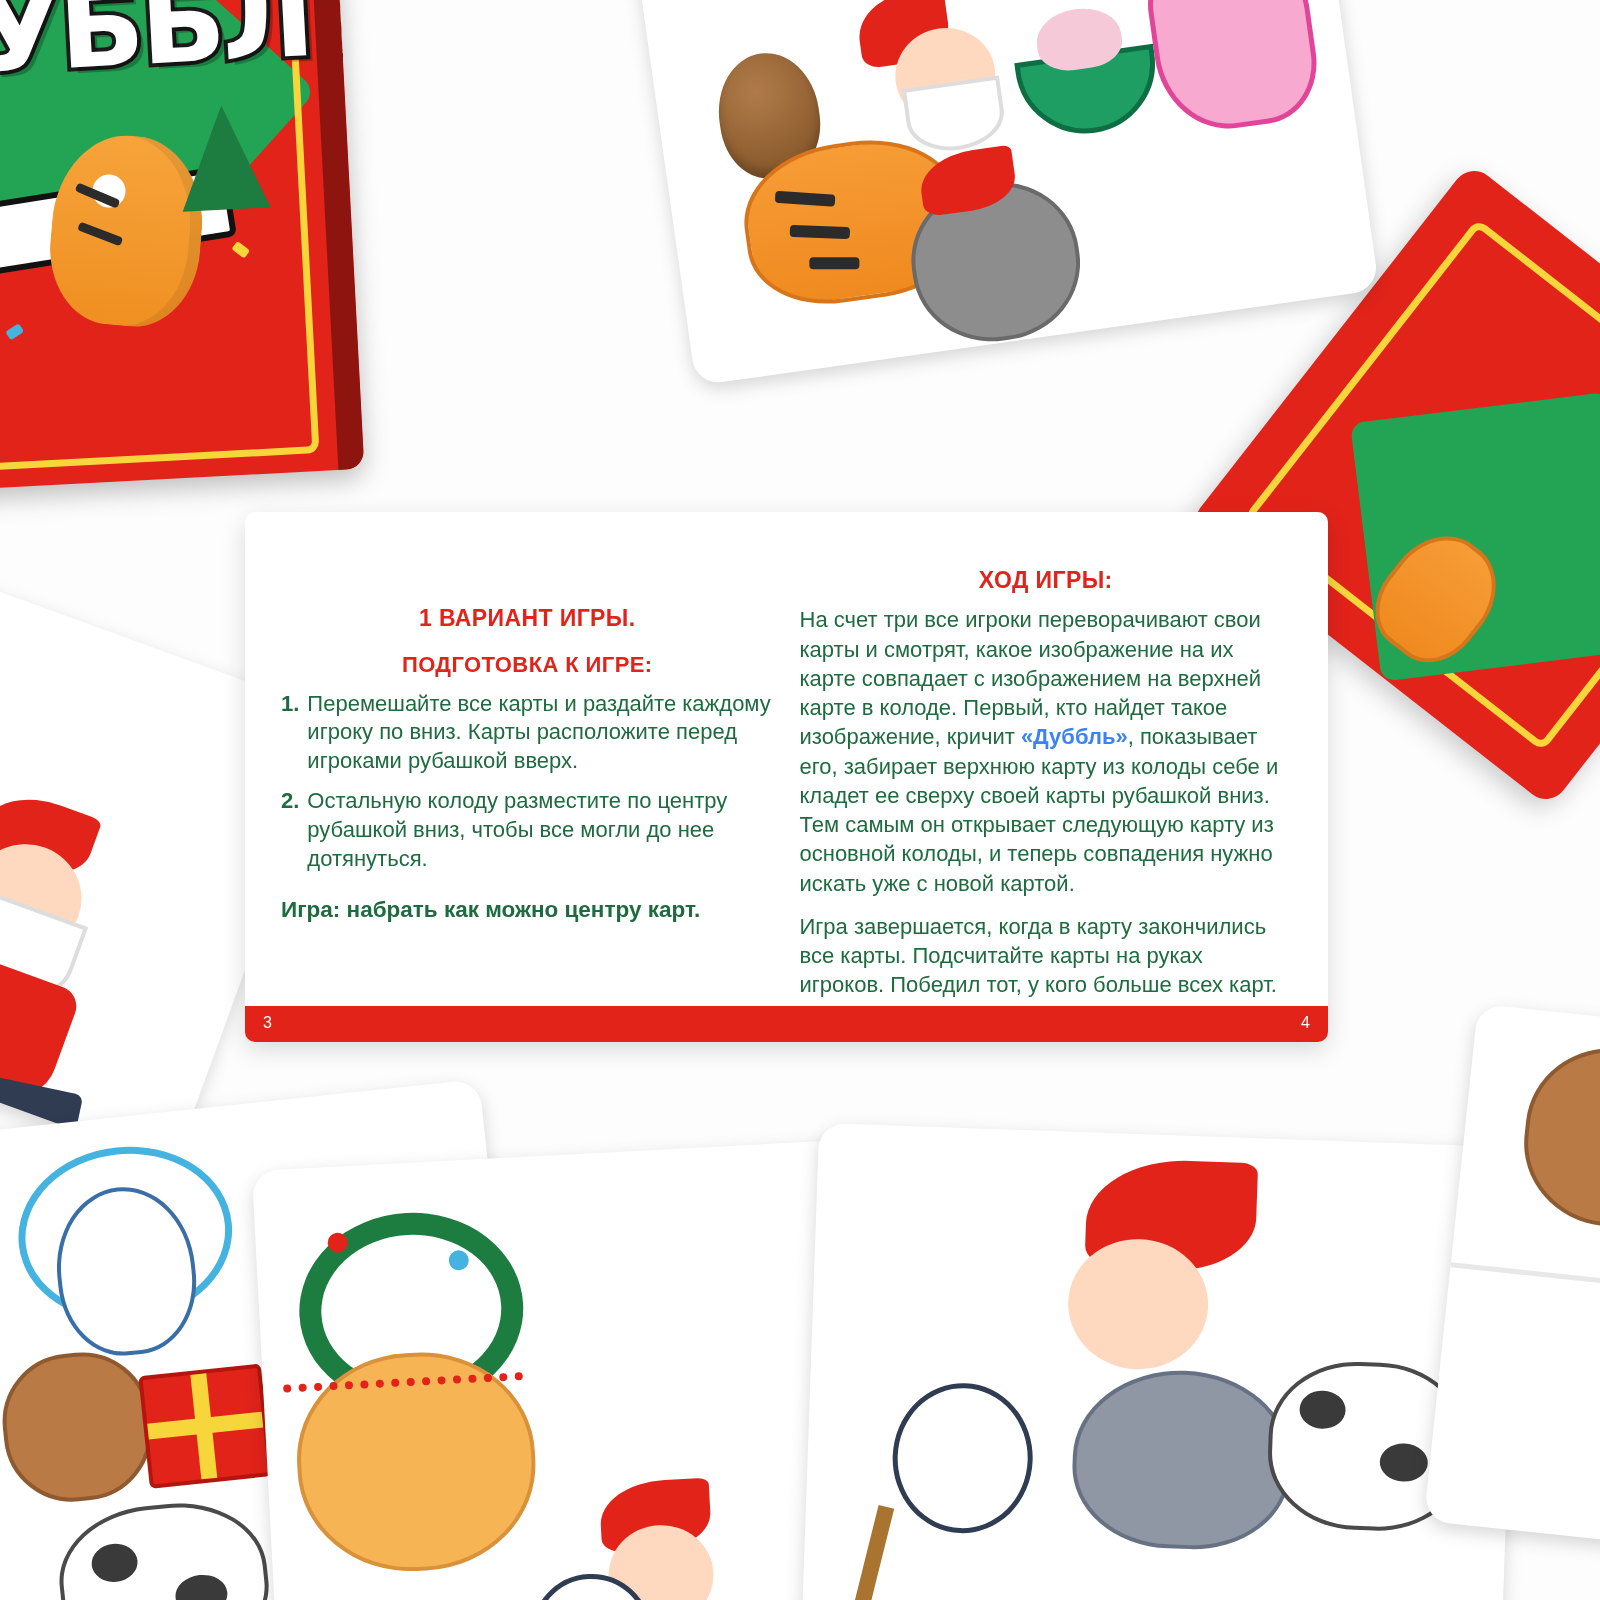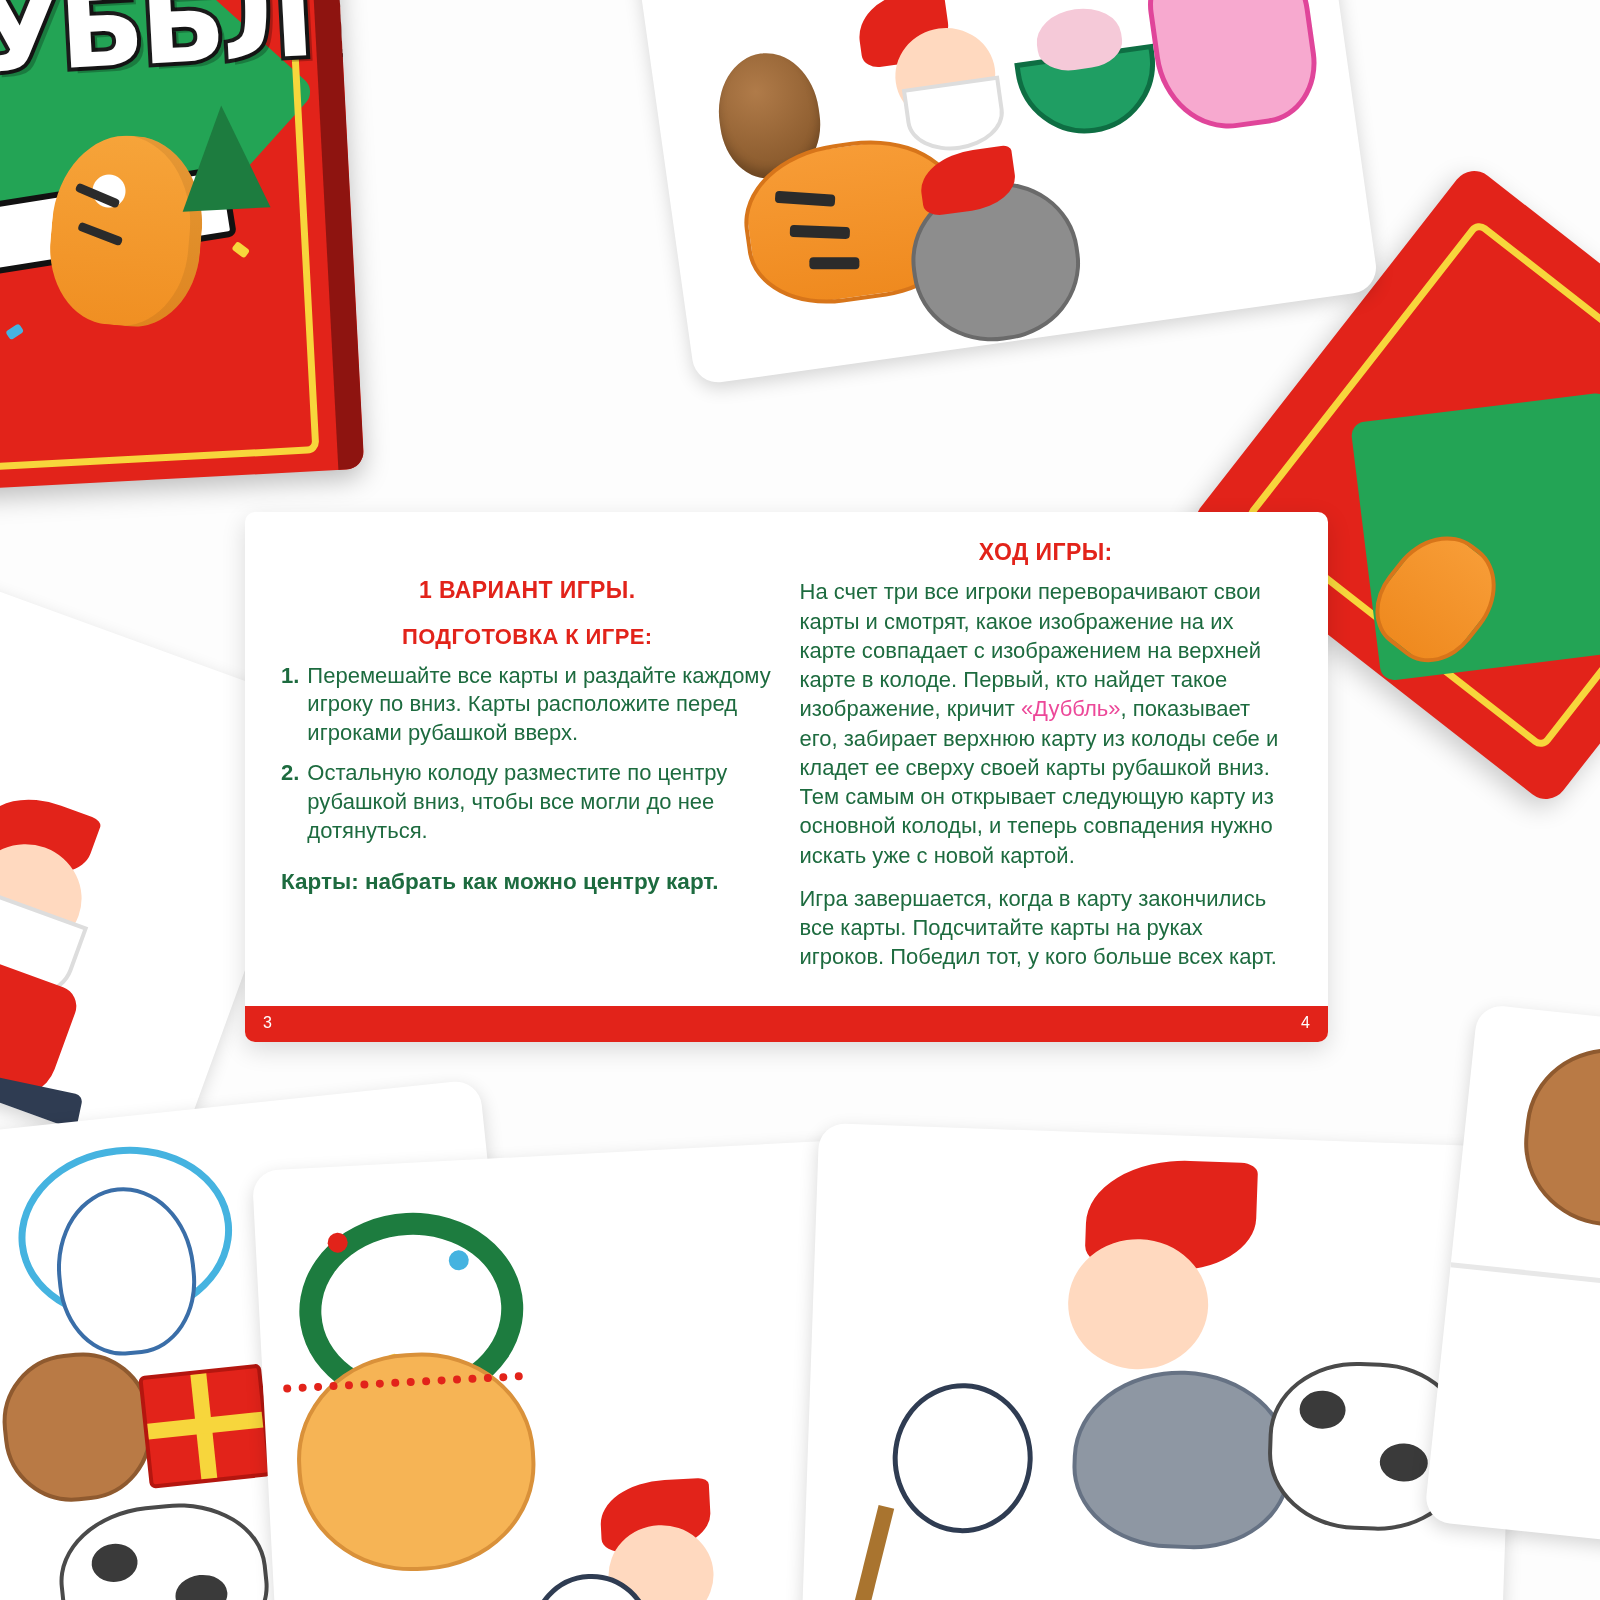--- a/index.html
+++ b/index.html
@@ -256,21 +256,21 @@
     box-shadow: 0 8px 24px rgba(0,0,0,0.14);
     overflow: hidden;
   }
   .leaflet .cols {
     display: flex;
     gap: 26px;
     padding: 26px 36px 0 36px;
     height: 452px;
     box-sizing: border-box;
   }
-  .leaflet .col { width: 50%; }
+  .leaflet .col { width: 50%; margin-top: 28px; }
   .leaflet .col.left { padding-top: 38px; }
 
   .h-red {
     color: #e2231a;
     font-weight: bold;
     font-size: 23px;
     text-align: center;
     letter-spacing: 0.4px;
     line-height: 1.28;
     margin: 0 0 16px 0;
@@ -299,21 +299,21 @@
     margin-bottom: 12px;
   }
   .list-item .num { font-weight: bold; flex: 0 0 auto; }
   .goal {
     color: #1d6b3f;
     font-weight: bold;
     font-size: 22.5px;
     margin-top: 22px;
     line-height: 1.3;
   }
-  .strong-green { font-weight: normal; color: #ec4899; }
+  .strong-green { font-weight: bold; color: #3b82f6; }
   .footer-bar {
     position: absolute;
     left: 0; right: 0; bottom: 0;
     height: 36px;
     background: #e2231a;
     color: #ffffff;
     font-size: 16px;
   }
   .footer-bar .pg-left { position: absolute; left: 18px; top: 8px; }
   .footer-bar .pg-right { position: absolute; right: 18px; top: 8px; }
@@ -433,21 +433,21 @@
         <div class="list-item">
           <span class="num">1.</span>
           <span>Перемешайте все карты и раздайте каждому игроку по вниз. Карты расположите перед игроками рубашкой вверх.</span>
         </div>
         <div class="list-item">
           <span class="num">2.</span>
           <span>Остальную колоду разместите по центру рубашкой вниз, чтобы все могли до нее дотянуться.</span>
         </div>
 
         <div class="goal">
-          <span>Карты:</span><span> набрать как можно центру карт.</span>
+          <span>Игра:</span><span> набрать как можно центру карт.</span>
         </div>
       </div>
 
       <div class="col right">
         <div class="h-red right-head">ХОД ИГРЫ:</div>
         <p class="body-green"><span>На счет три все игроки переворачивают свои карты и смотрят, какое изображение на их карте совпадает с изображением на верхней карте в колоде. Первый, кто найдет такое изображение, кричит </span><span class="strong-green">«Дуббль»</span><span>, показывает его, забирает верхнюю карту из колоды себе и кладет ее сверху своей карты рубашкой вниз. Тем самым он открывает следующую карту из основной колоды, и теперь совпадения нужно искать уже с новой картой.</span></p>
         <p class="body-green">Игра завершается, когда в карту закончились все карты. Подсчитайте карты на руках игроков. Победил тот, у кого больше всех карт.</p>
       </div>
 
     </div>

